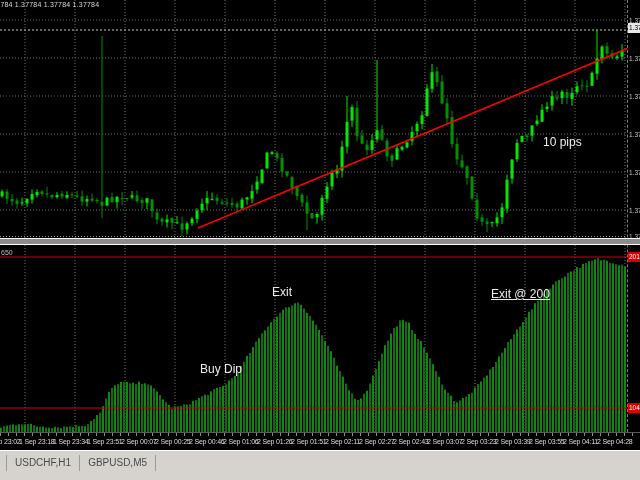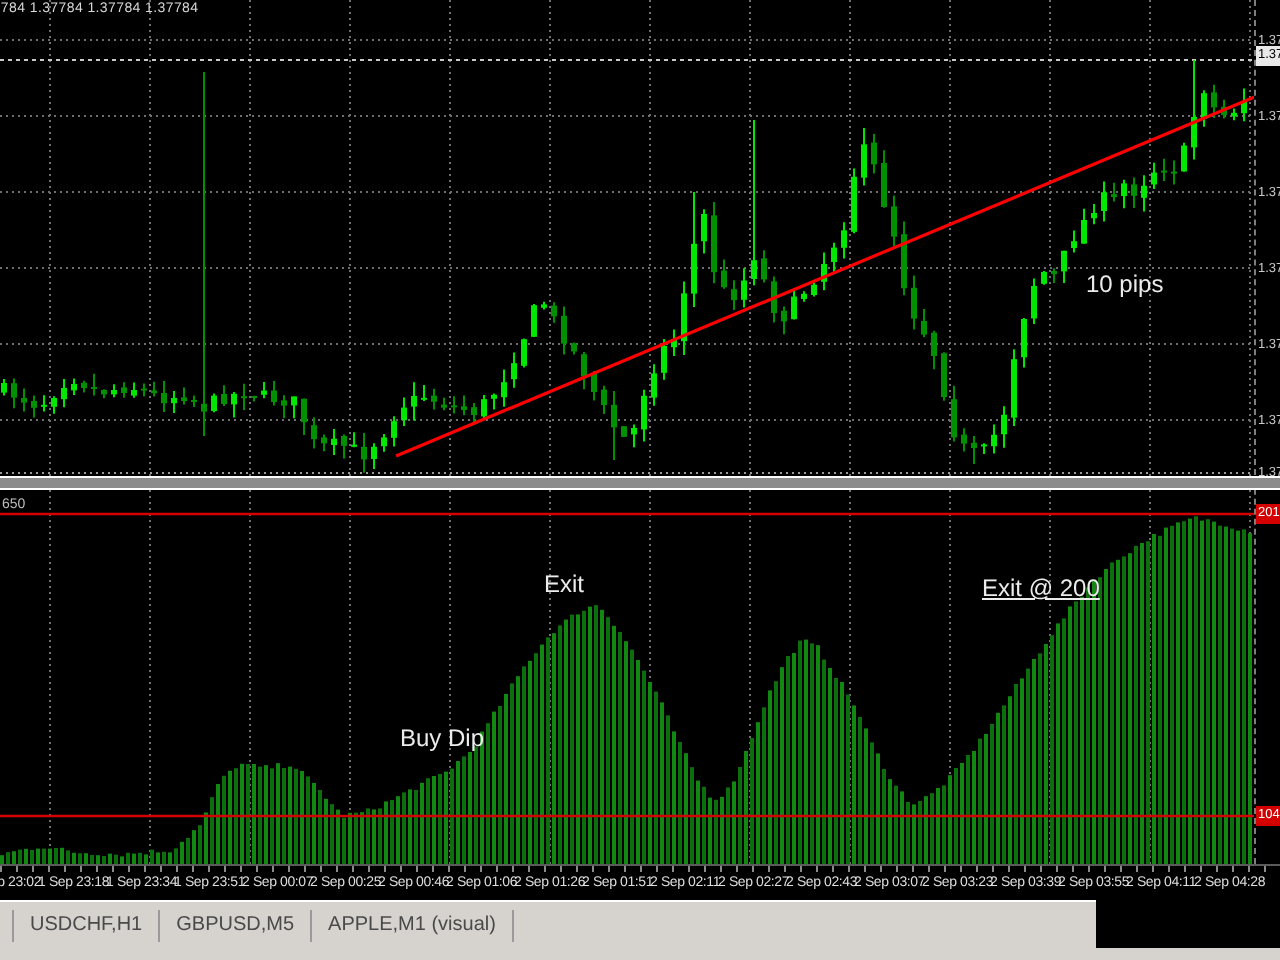--- a/index.html
+++ b/index.html
@@ -25,21 +25,21 @@
   #splitter{position:absolute;left:0;top:238px;width:640px;height:7px;background:#8c8c8c;
             border-top:1px solid #fff;border-bottom:1px solid #fff;box-sizing:border-box;}
   #ind-label{position:absolute;left:1px;top:249px;color:#bdbdbd;font-size:7px;}
   .anno{position:absolute;color:#ececec;font-size:12px;white-space:nowrap;}
   #time-axis{position:absolute;left:0;top:432px;width:640px;height:18px;background:#000;
              border-top:1px solid #5a5a5a;overflow:hidden;}
   #time-ticks{position:absolute;left:0;top:0;width:640px;height:3px;
               background:repeating-linear-gradient(90deg,#8a8a8a 0 1px,transparent 1px 8px);}
   .tlabel{position:absolute;top:5px;color:#dedede;font-size:7px;letter-spacing:-0.2px;
           white-space:nowrap;}
-  #tabbar{position:absolute;left:0;top:450px;width:548px;height:24px;background:#d6d3ce;
+  #tabbar{position:absolute;left:0;top:450px;width:640px;height:24px;background:#d6d3ce;
           border-top:1px solid #ffffff;display:flex;align-items:center;padding-left:6px;
           box-sizing:border-box;}
   .tab{height:16px;line-height:16px;padding:0 8px;font-size:10px;color:#4a4a4a;
        border-left:1px solid #9a9a9a;cursor:default;white-space:nowrap;}
   .tab:last-child{border-right:1px solid #9a9a9a;}
   .tab.active{background:#ffffff;border:1px solid #2b2b2b;border-radius:2px;color:#000;
               font-weight:bold;height:18px;line-height:18px;}
   #bottom-strip{position:absolute;left:0;top:474px;width:640px;height:6px;background:#d6d3ce;}
 </style>
 </head>
@@ -596,17 +596,16 @@
       <div class="tlabel" style="left: 461px;">2 Sep 03:23</div>
       <div class="tlabel" style="left: 495px;">2 Sep 03:39</div>
       <div class="tlabel" style="left: 529px;">2 Sep 03:55</div>
       <div class="tlabel" style="left: 563px;">2 Sep 04:11</div>
       <div class="tlabel" style="left: 597px;">2 Sep 04:28</div>
     </div>
 
   <div id="tabbar">
       <div class="tab">USDCHF,H1</div>
       <div class="tab">GBPUSD,M5</div>
-      <div class="tab">APPLE,M1 (visual)</div>
     </div>
 
   <div id="bottom-strip"></div>
 </div>
 
 </body></html>

